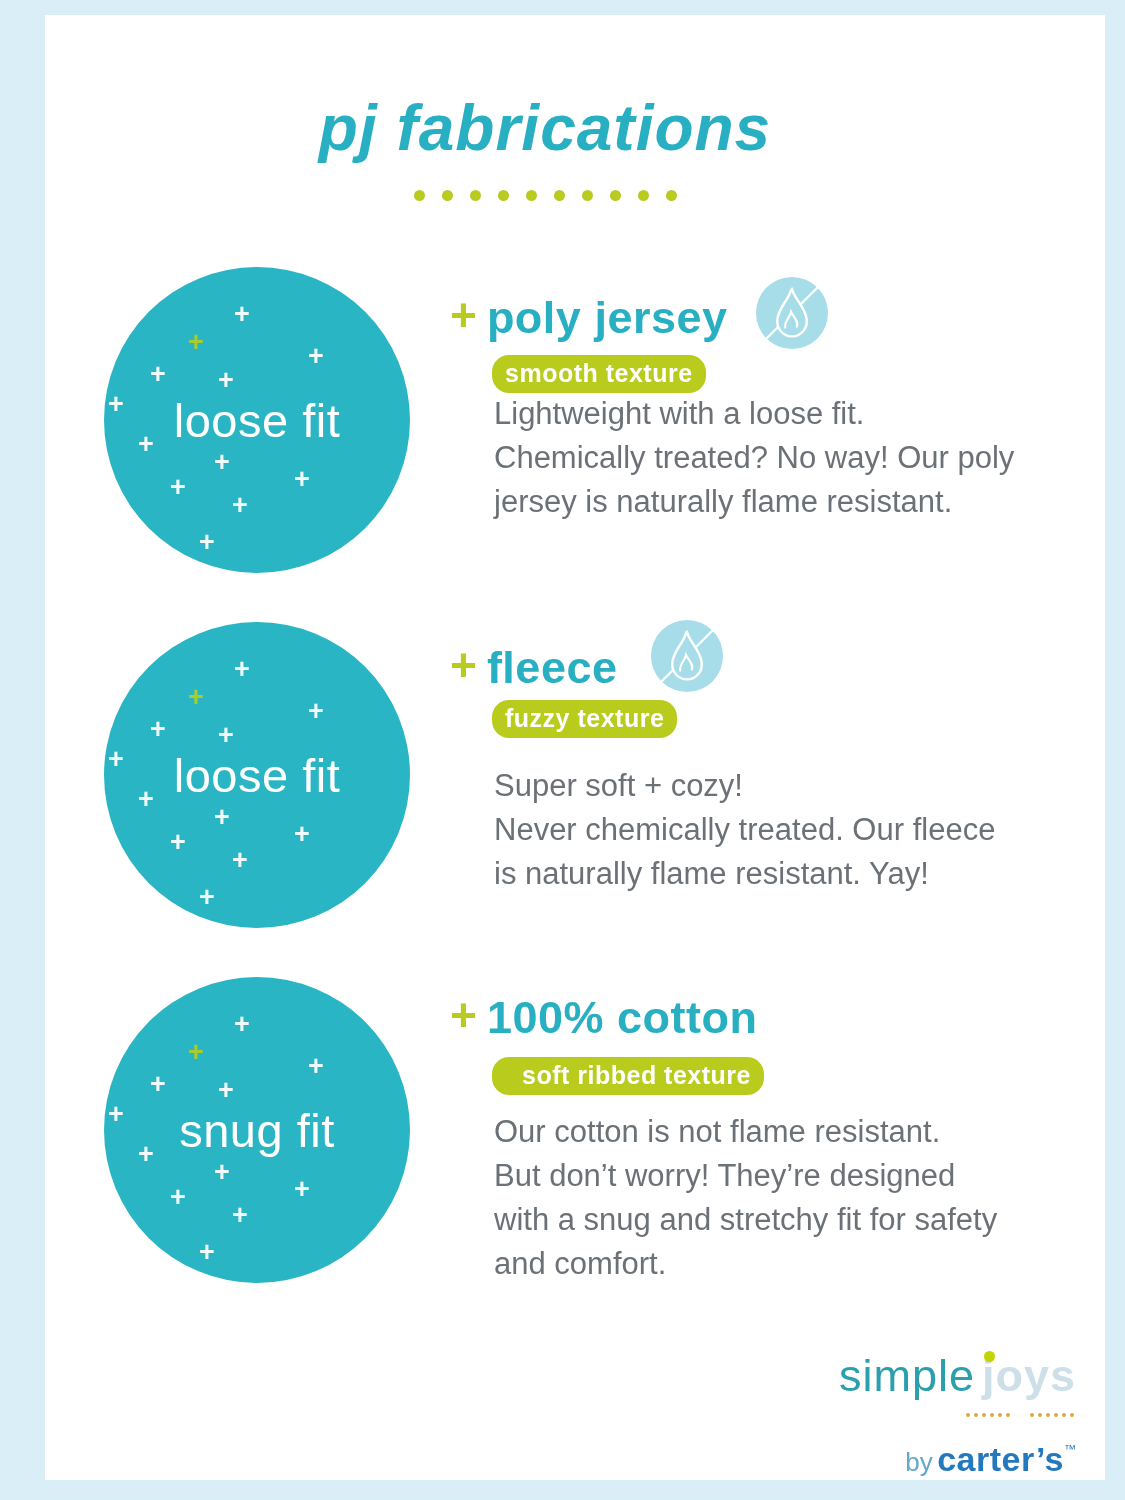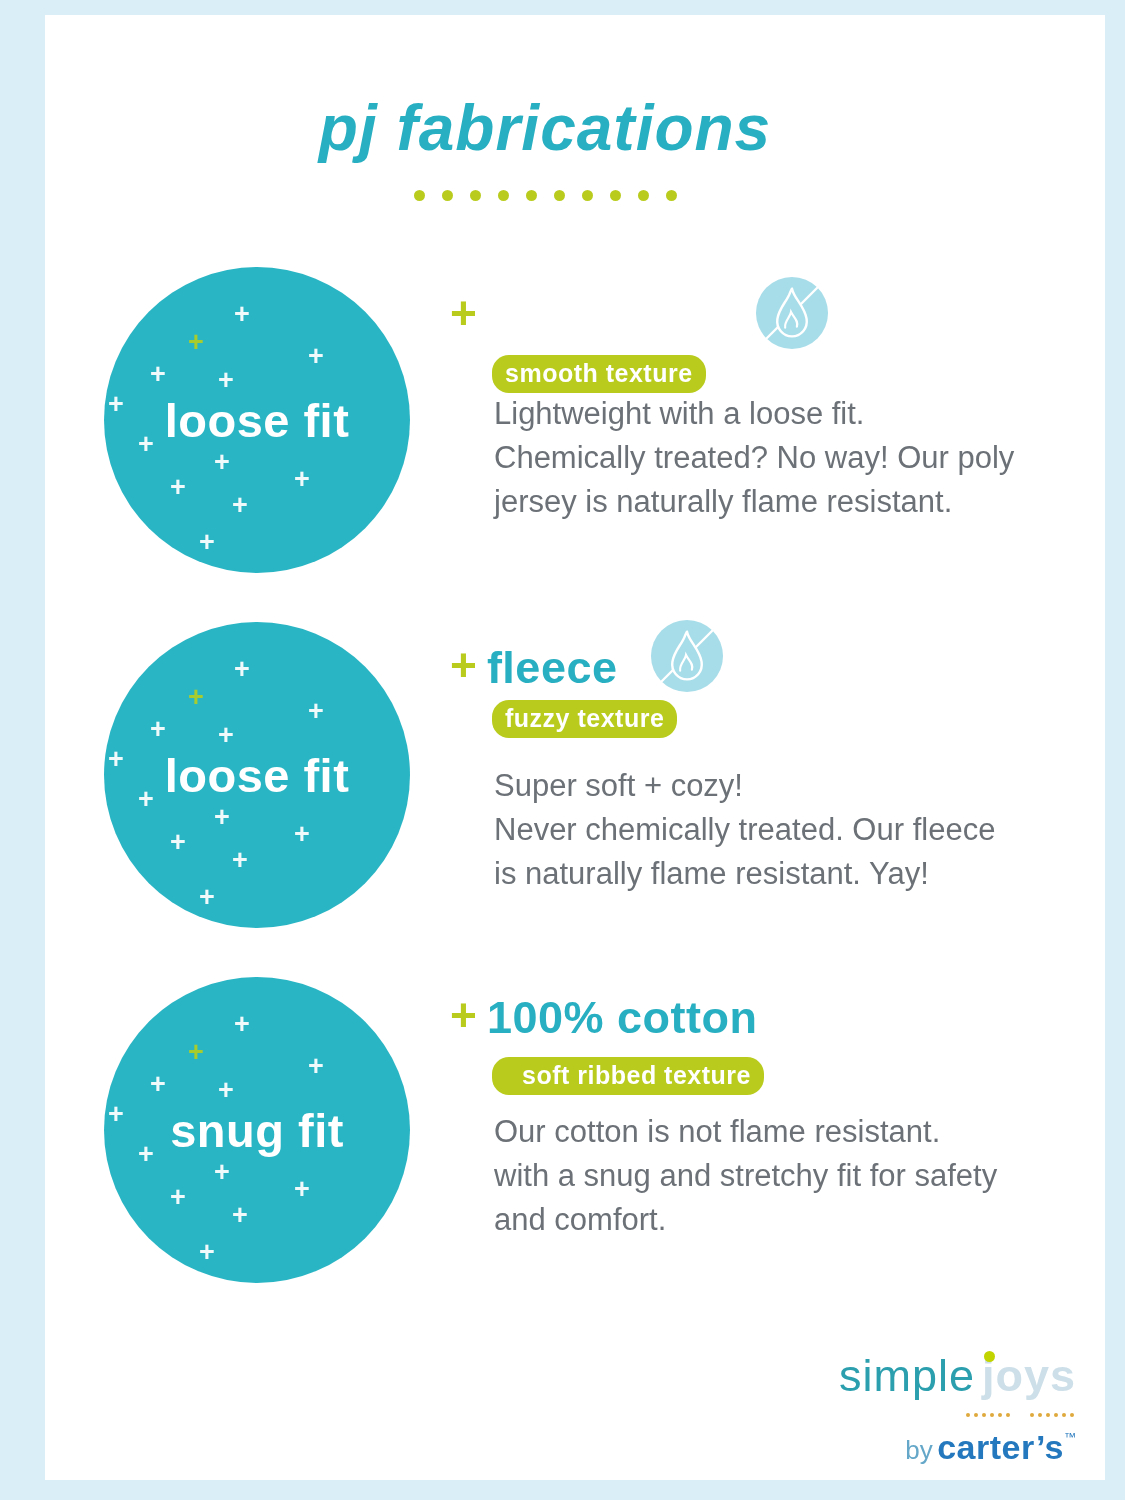--- a/index.html
+++ b/index.html
@@ -17,21 +17,21 @@
   .title{position:absolute;left:45px;top:92px;width:1000px;margin:0;text-align:center;
          font-size:64px;font-weight:bold;color:var(--teal);line-height:72px;letter-spacing:1px;font-style:italic;}
   .title-dots{position:absolute;left:45px;top:190px;width:1000px;display:flex;
               justify-content:center;gap:17px;}
   .tdot{width:11px;height:11px;border-radius:50%;background:var(--green);display:inline-block;}
 
   .circle{position:absolute;left:104px;width:306px;height:306px;border-radius:50%;
           background:var(--circle_teal);display:flex;align-items:center;justify-content:center;
           overflow:hidden;}
   .c1{top:267px;} .c2{top:622px;} .c3{top:977px;}
-  .circle-label{color:#fff;font-weight:bold;font-size:47px;letter-spacing:0.5px;}
+  .circle-label{color:#fff;font-weight:normal;font-size:47px;letter-spacing:0.5px;}
   .pp{position:absolute;color:rgba(255,255,255,0.93);font-size:27px;font-weight:bold;line-height:1;}
   .pp-green{color:#a8cc2e;}
 
   .heading{position:absolute;left:450px;display:flex;align-items:center;}
   .h1r{top:293px;} .h2r{top:643px;} .h3r{top:993px;}
   .plus{font-size:46px;font-weight:bold;color:var(--green);margin-right:10px;line-height:1;
         position:relative;top:-3px;}
   .htext{font-size:45px;font-weight:bold;color:var(--teal);line-height:1.1;letter-spacing:0.5px;}
 
   .flame{position:absolute;width:74px;height:74px;}
@@ -48,21 +48,21 @@
   .logo{position:absolute;left:764px;top:1352px;width:312px;text-align:right;}
   .l-row1{line-height:48px;}
   .l-simple{font-size:45px;color:var(--logo_simple);font-weight:400;letter-spacing:1px;}
   .l-joys{font-size:45px;color:var(--logo_joys);font-weight:bold;position:relative;margin-left:7px;
           letter-spacing:1px;}
   .jdot{position:absolute;width:11px;height:11px;border-radius:50%;background:var(--logo_jdot);
         left:2px;top:1px;}
   .l-underline{display:flex;justify-content:flex-end;gap:20px;margin:3px 2px 2px 0;}
   .ludg{display:flex;gap:4px;}
   .lud{width:4px;height:4px;border-radius:50%;background:var(--logo_dots);display:inline-block;}
-  .l-row2{line-height:34px;margin-top:3px;}
+  .l-row2{line-height:34px;margin-top:15px;}
   .l-by{font-size:26px;color:var(--logo_by);}
   .l-carters{font-size:34px;color:var(--logo_carters);font-weight:bold;letter-spacing:0.5px;}
   .l-tm{font-size:12px;color:var(--logo_carters);vertical-align:18px;}
 </style>
 </head>
 <body>
 
 <div class="page">
   <div class="card"></div>
 
@@ -92,20 +92,21 @@
         <span class="pp" style="left: 110px; top: 182px;">+</span>
         <span class="pp" style="left: 190px; top: 199px;">+</span>
         <span class="pp" style="left: 66px; top: 207px;">+</span>
         <span class="pp" style="left: 128px; top: 225px;">+</span>
         <span class="pp" style="left: 95px; top: 262px;">+</span>
       </span>
     <span class="circle-label">loose fit</span>
   </div>
   <div class="heading h1r">
     <span class="plus">+</span>
+    <span class="htext">poly jersey</span>
   </div>
   <svg class="flame f1" viewBox="0 0 76 76">
     <circle cx="38" cy="38" r="37" style="fill:var(--flame_bg)"></circle>
     <line x1="10" y1="66" x2="66" y2="10" stroke="#ffffff" stroke-width="2.5"></line>
     <path d="M38,13 C40,23 51,31 53,44 C54.5,54 47,62 38,62 C29,62 21.5,54 23,44 C25,32 33,26 36,17 Z" style="fill:var(--flame_bg)" stroke="#ffffff" stroke-width="2.5" stroke-linejoin="round"></path>
     <path d="M31,53 C30,46 36,43 37,37 C40,43 45,46 43,52" fill="none" stroke="#ffffff" stroke-width="2.2" stroke-linecap="round"></path>
   </svg>
   <div class="badge b1">smooth texture</div>
   <div class="body t1">
     <div>Lightweight with a loose fit.</div>
@@ -164,20 +165,21 @@
       </span>
     <span class="circle-label">snug fit</span>
   </div>
   <div class="heading h3r">
     <span class="plus">+</span>
     <span class="htext">100% cotton</span>
   </div>
   <div class="badge b3">soft ribbed texture</div>
   <div class="body t3">
     <div>Our cotton is not flame resistant.</div>
+    <div>But don’t worry! They’re designed</div>
     <div>with a snug and stretchy fit for safety</div>
     <div>and comfort.</div>
   </div>
 
   <div class="logo">
     <div class="l-row1">
       <span class="l-simple">simple</span><span class="l-joys"><span class="jdot"></span><span>joys</span></span>
     </div>
     <div class="l-underline">
         <span class="ludg">

